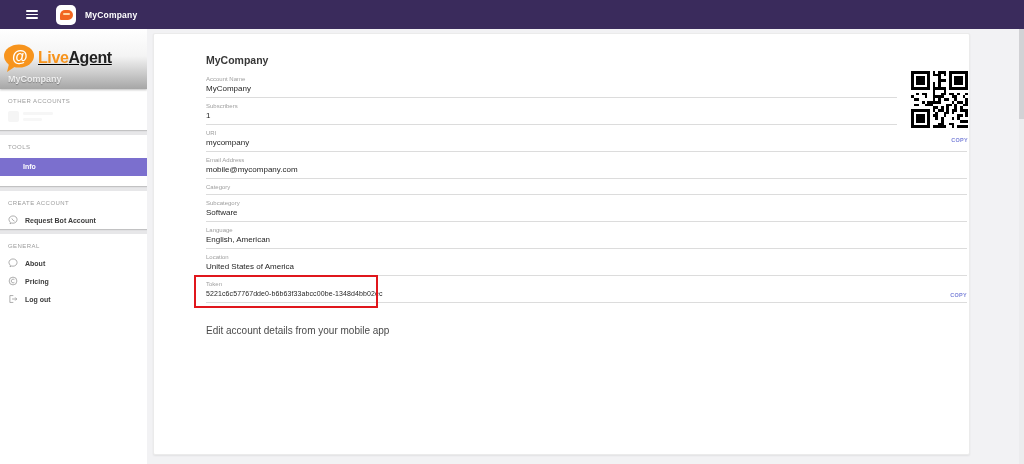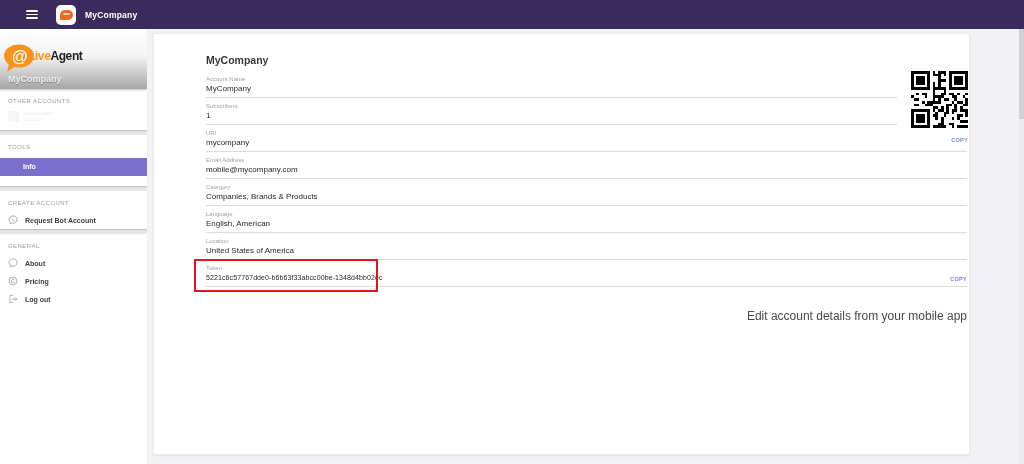--- a/index.html
+++ b/index.html
@@ -21,21 +21,21 @@
   .tb-title { color:#fff; font-size:8.5px; font-weight:bold; letter-spacing:.2px; }
 
   
   .page { position:absolute; left:0; top:29px; width:1024px; height:435px; display:flex; }
 
   
   .sidebar { width:147px; height:435px; background:#e7e7e9; display:flex; flex-direction:column; }
   .sb-header { height:60px; background:linear-gradient(180deg,#ffffff 0%,#f4f4f4 45%,#a6a6a6 100%);
     position:relative; box-shadow:0 1px 2px rgba(0,0,0,.25); flex:none; }
   .logo-bubble { position:absolute; left:3px; top:14px; }
-  .brand { position:absolute; left:28px; top:20px; font-size:12px; font-weight:bold; letter-spacing:-.4px; }
+  .brand { position:absolute; left:38px; top:20px; font-size:16px; font-weight:bold; letter-spacing:-.4px;text-decoration:underline; }
   .brand .live { color:#f7941d; }
   .brand .agent { color:#222; }
   .watermark { position:absolute; left:8px; bottom:5px; font-size:9px; font-weight:bold;
     color:rgba(255,255,255,.82); text-shadow:0 1px 1px rgba(0,0,0,.3); }
 
   .sb-block { background:#fff; box-shadow:0 1px 1px rgba(0,0,0,.16); margin-bottom:5px; flex:none; }
   .sb-block.grow { flex:1; margin-bottom:0; }
   .sb-label { font-size:6px; letter-spacing:.45px; color:#9b9b9b; padding:9px 8px 5px 8px; }
   .ghost-item { display:flex; gap:4px; margin:2px 0 8px 8px; opacity:.55; }
   .ghost-av { width:11px; height:11px; background:#ededed; border-radius:2px; }
@@ -63,21 +63,21 @@
   .field.token .f-value { font-size:7px; letter-spacing:.1px; }
   .red-box { position:absolute; left:-12px; top:-6px; width:184px; height:33px;
     border:2px solid #e0161c; pointer-events:none; z-index:3; }
   .copy-link { font-size:5.5px; font-weight:bold; letter-spacing:.3px; color:#7b83d9; cursor:pointer; }
   .token-copy { position:absolute; right:0; top:11px; }
 
   .qr-wrap { position:absolute; left:757px; top:37px; width:57px; text-align:right; }
   .qr-wrap svg { display:block; width:57px; height:57px; }
   .qr-copy { display:inline-block; margin-top:9px; }
 
-  .footer-note { width:761px; text-align:right; font-size:12px; color:#4a4a4a; margin-top:22px; }
+  .footer-note { width:761px; text-align:left; font-size:10px; color:#4a4a4a; margin-top:22px; }
 
   
   .scrollbar { position:absolute; right:0; top:29px; bottom:0; width:5px; background:#ececee; }
   .scroll-thumb { position:absolute; top:0; left:0; width:5px; height:90px; background:#d2d2d5; }
 </style>
 </head>
 <body>
 
 <div class="topbar">
   <div class="hamburger">
@@ -180,23 +180,26 @@
         </div>
 
 
         <div class="field">
           <div class="f-label">Email Address</div>
           <div class="f-value">mobile@mycompany.com</div>
         </div>
 
         <div class="field">
           <div class="f-label">Category</div>
-          <div class="f-value">Companies, Brands &amp; Products</div>
-        </div>
-
+        </div>
+
+        <div class="field">
+          <div class="f-label">Subcategory</div>
+          <div class="f-value">Software</div>
+        </div>
 
         <div class="field">
           <div class="f-label">Language</div>
           <div class="f-value">English, American</div>
         </div>
 
         <div class="field">
           <div class="f-label">Location</div>
           <div class="f-value">United States of America</div>
         </div>

